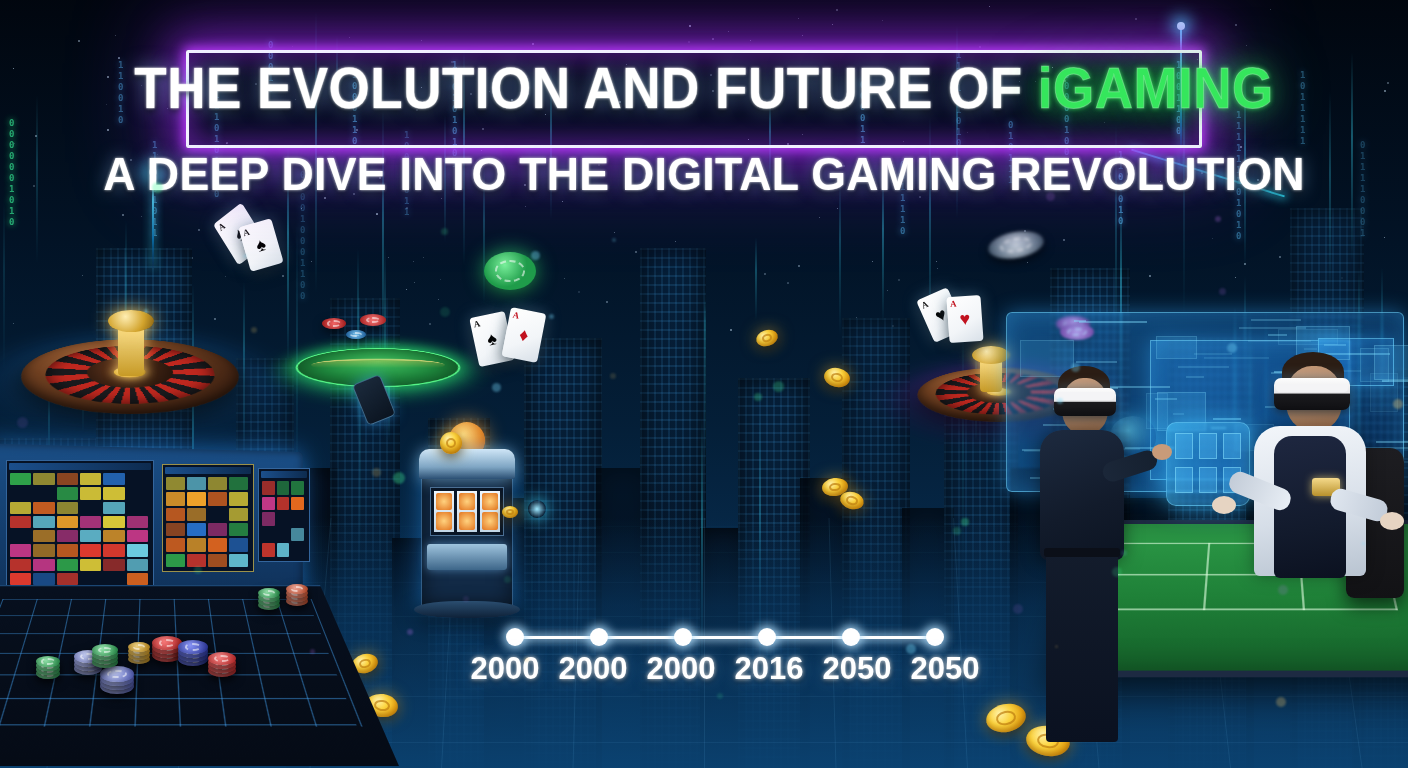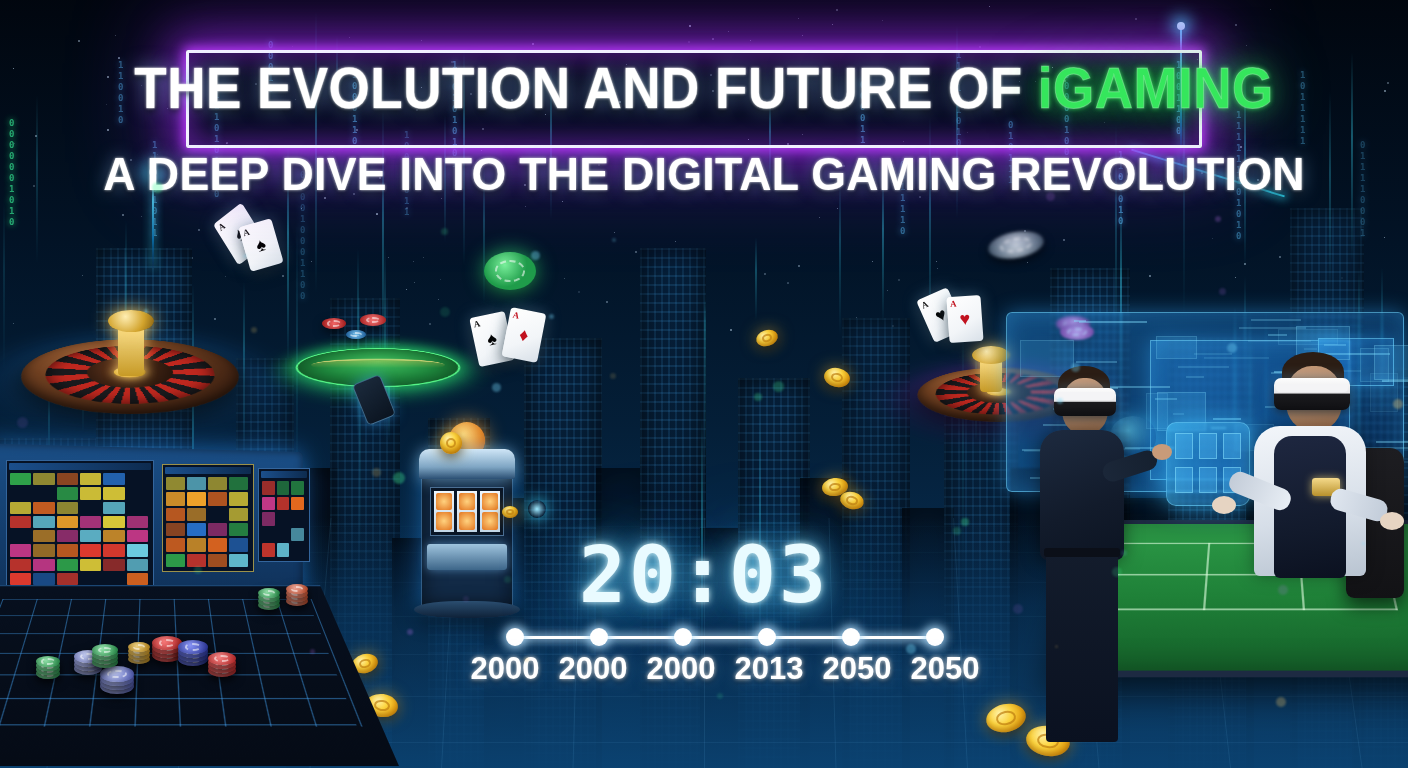--- a/index.html
+++ b/index.html
@@ -1220,38 +1220,37 @@
   </div>
 
   <div class="neonbox"></div>
 
   <h1 class="title">
     <span>THE EVOLUTION AND FUTURE OF </span><span class="green">iGAMING</span>
   </h1>
 
   <h2 class="subtitle">A DEEP DIVE INTO THE DIGITAL GAMING REVOLUTION</h2>
 
-  <div class="clock">20:03</div>
 
   <div class="timeline">
     <div class="tl-line"></div>
     <div id="tlDots">
         <div class="tl-dot" style="left:10.0px"></div>
         <div class="tl-dot" style="left:94.0px"></div>
         <div class="tl-dot" style="left:178.0px"></div>
         <div class="tl-dot" style="left:262.0px"></div>
         <div class="tl-dot" style="left:346.0px"></div>
         <div class="tl-dot" style="left:430.0px"></div>
       </div>
   </div>
   <div class="tl-labels" id="tlLabels">
       <div class="tl-lab" style="left:45.0px">2000</div>
       <div class="tl-lab" style="left:133.0px">2000</div>
       <div class="tl-lab" style="left:221.0px">2000</div>
-      <div class="tl-lab" style="left:309.0px">2013</div>
+      <div class="tl-lab" style="left:309.0px">2016</div>
       <div class="tl-lab" style="left:397.0px">2050</div>
       <div class="tl-lab" style="left:485.0px">2050</div>
     </div>
 
   <div id="bokeh">
       <div class="bokeh" style="left:953px;top:527px;width:8px;height:8px;background:rgba(70,255,160,.45);opacity:0.42"></div>
       <div class="bokeh" style="left:1278px;top:585px;width:10px;height:10px;background:rgba(200,120,255,.4);opacity:0.40"></div>
       <div class="bokeh" style="left:1112px;top:567px;width:10px;height:10px;background:rgba(70,255,160,.45);opacity:0.37"></div>
       <div class="bokeh" style="left:310px;top:649px;width:5px;height:5px;background:rgba(200,120,255,.4);opacity:0.53"></div>
       <div class="bokeh" style="left:1046px;top:192px;width:9px;height:9px;background:rgba(200,120,255,.4);opacity:0.43"></div>

